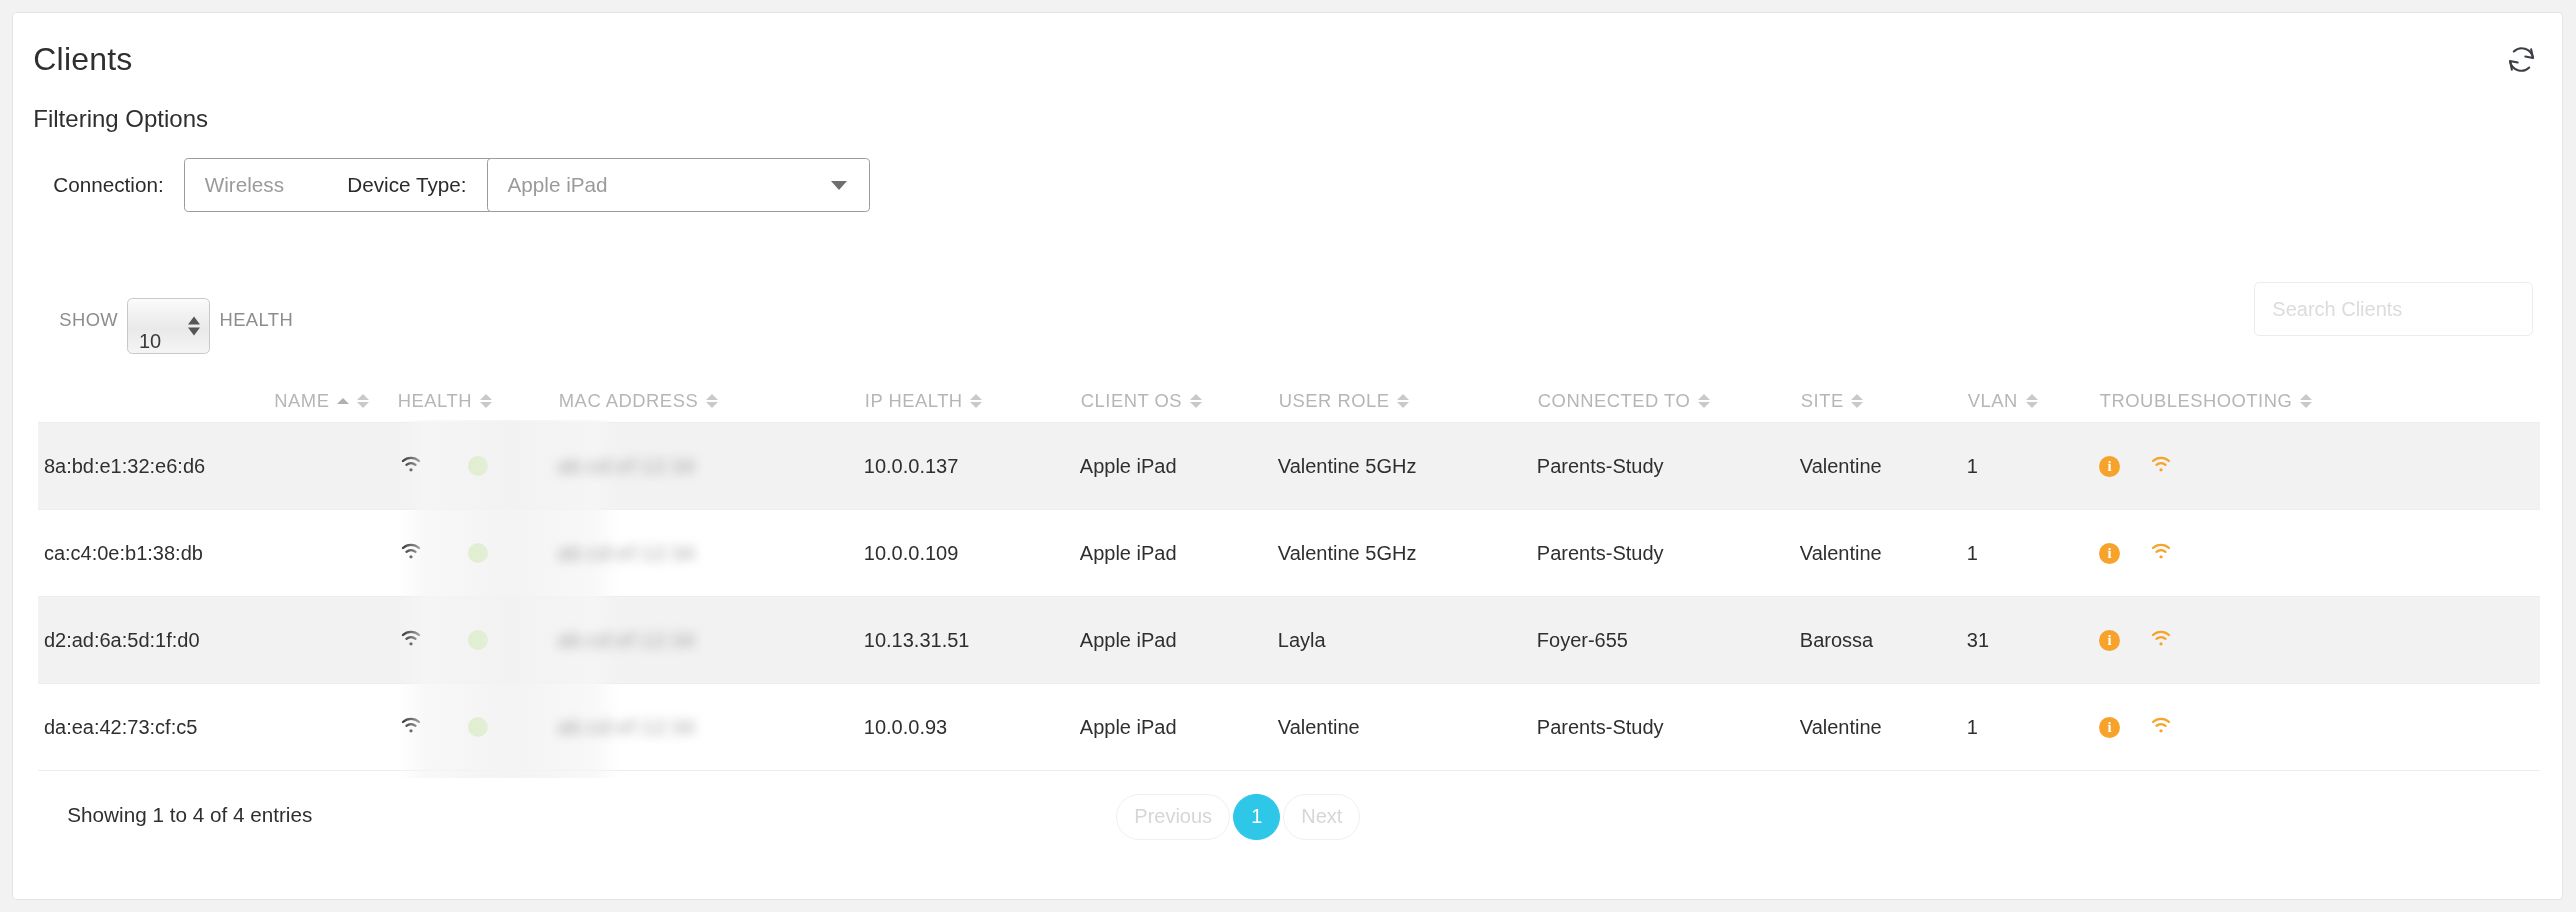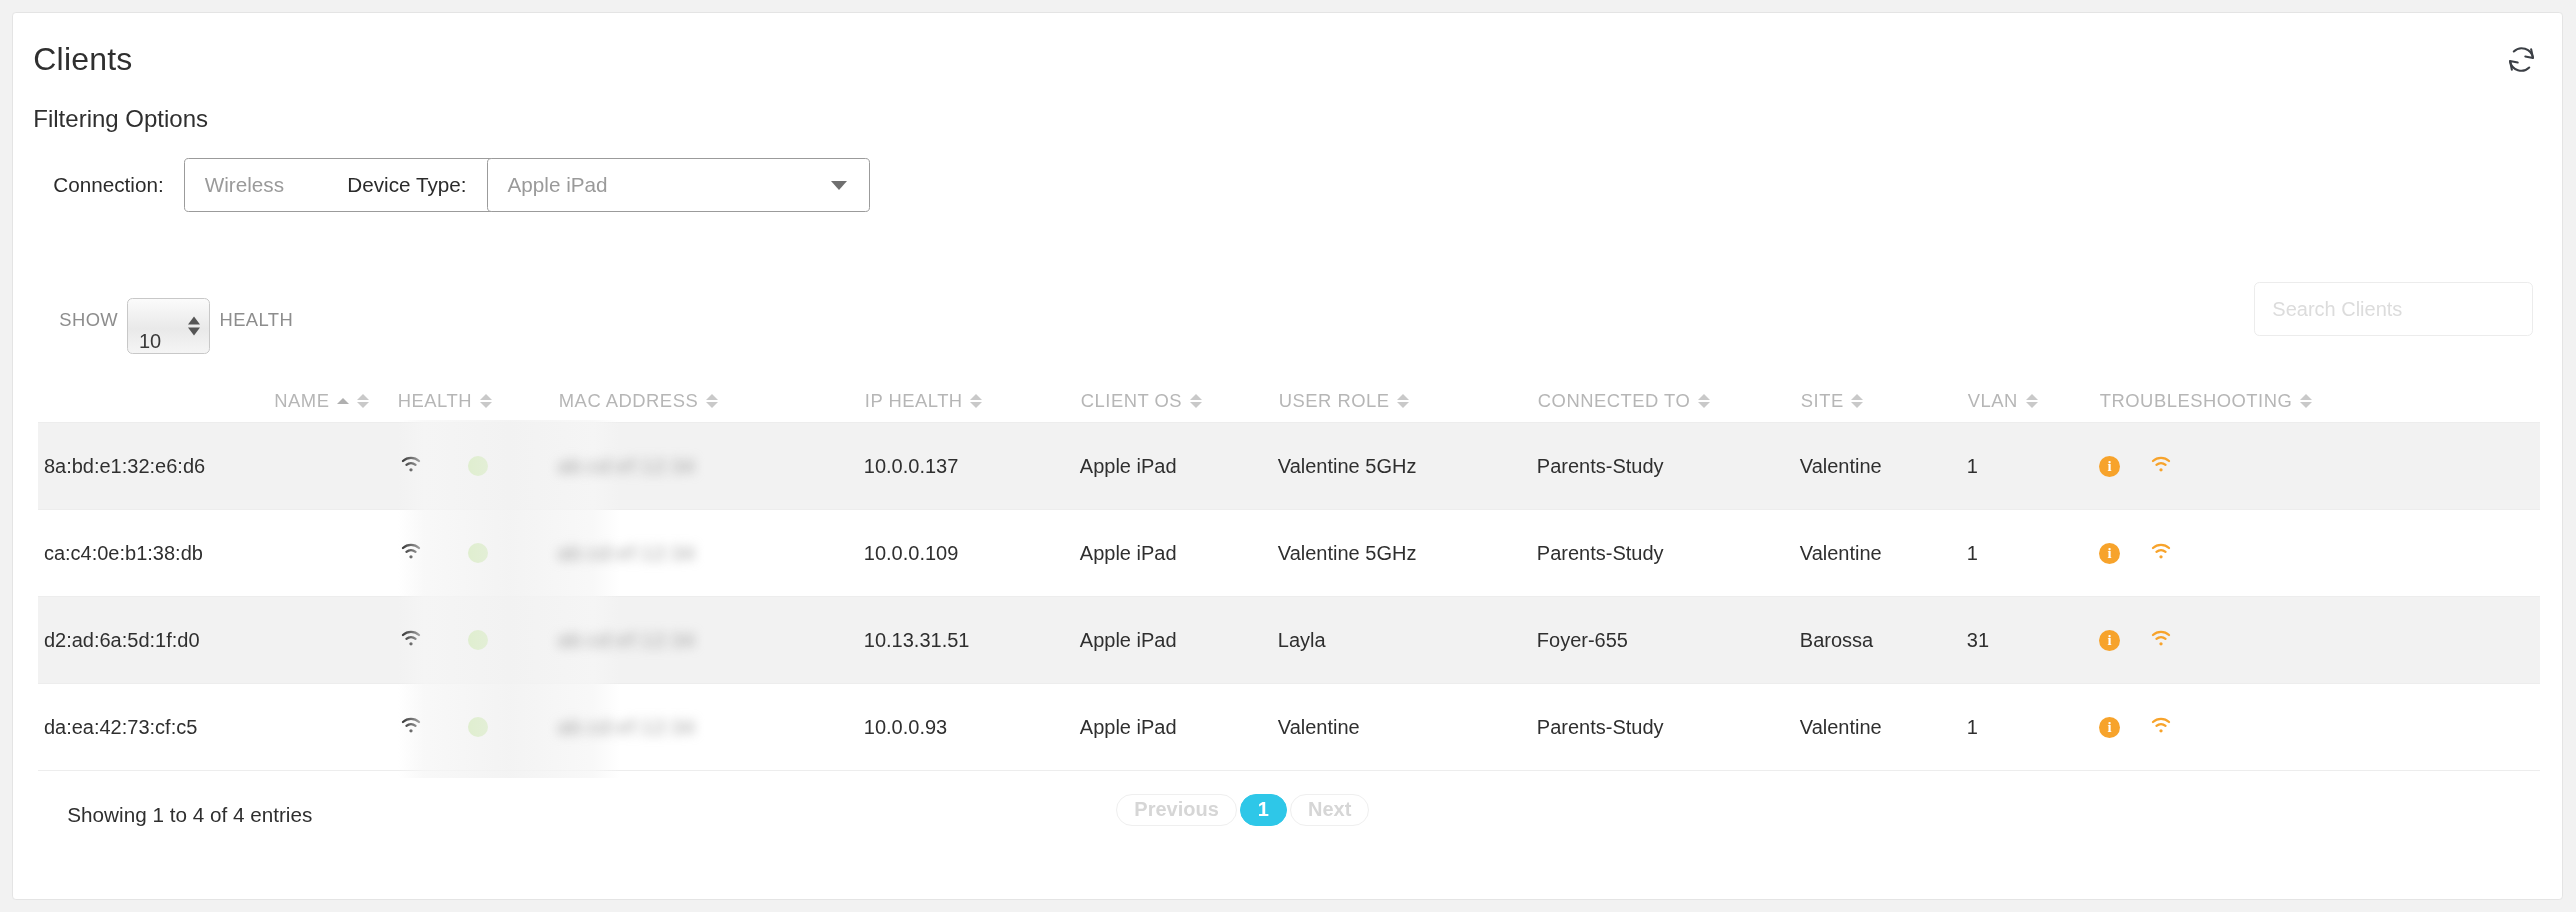--- a/index.html
+++ b/index.html
@@ -322,34 +322,33 @@
   }
   .pager {
     position: absolute;
     left: 1103px;
     top: 7.7px;
     display: flex;
     align-items: center;
     gap: 3.1px;
   }
   .pg {
-    height: 32px;
+    height: 46px;
     min-width: 47px;
     border: 0.8px solid #efefef;
     border-radius: 31px;
     display: flex;
     align-items: center;
     justify-content: center;
     font-size: 20px;
     color: #d6d6d6;
     padding: 0 17px;
     box-sizing: border-box;
     background: #fff;
     cursor: pointer;
-    font-weight: bold;
   }
   .pg.current {
     background: #2ec7e8;
     border-color: #2ec7e8;
     color: #fff;
     padding: 0;
     width: 47px;
   }
 </style>
 </head>

